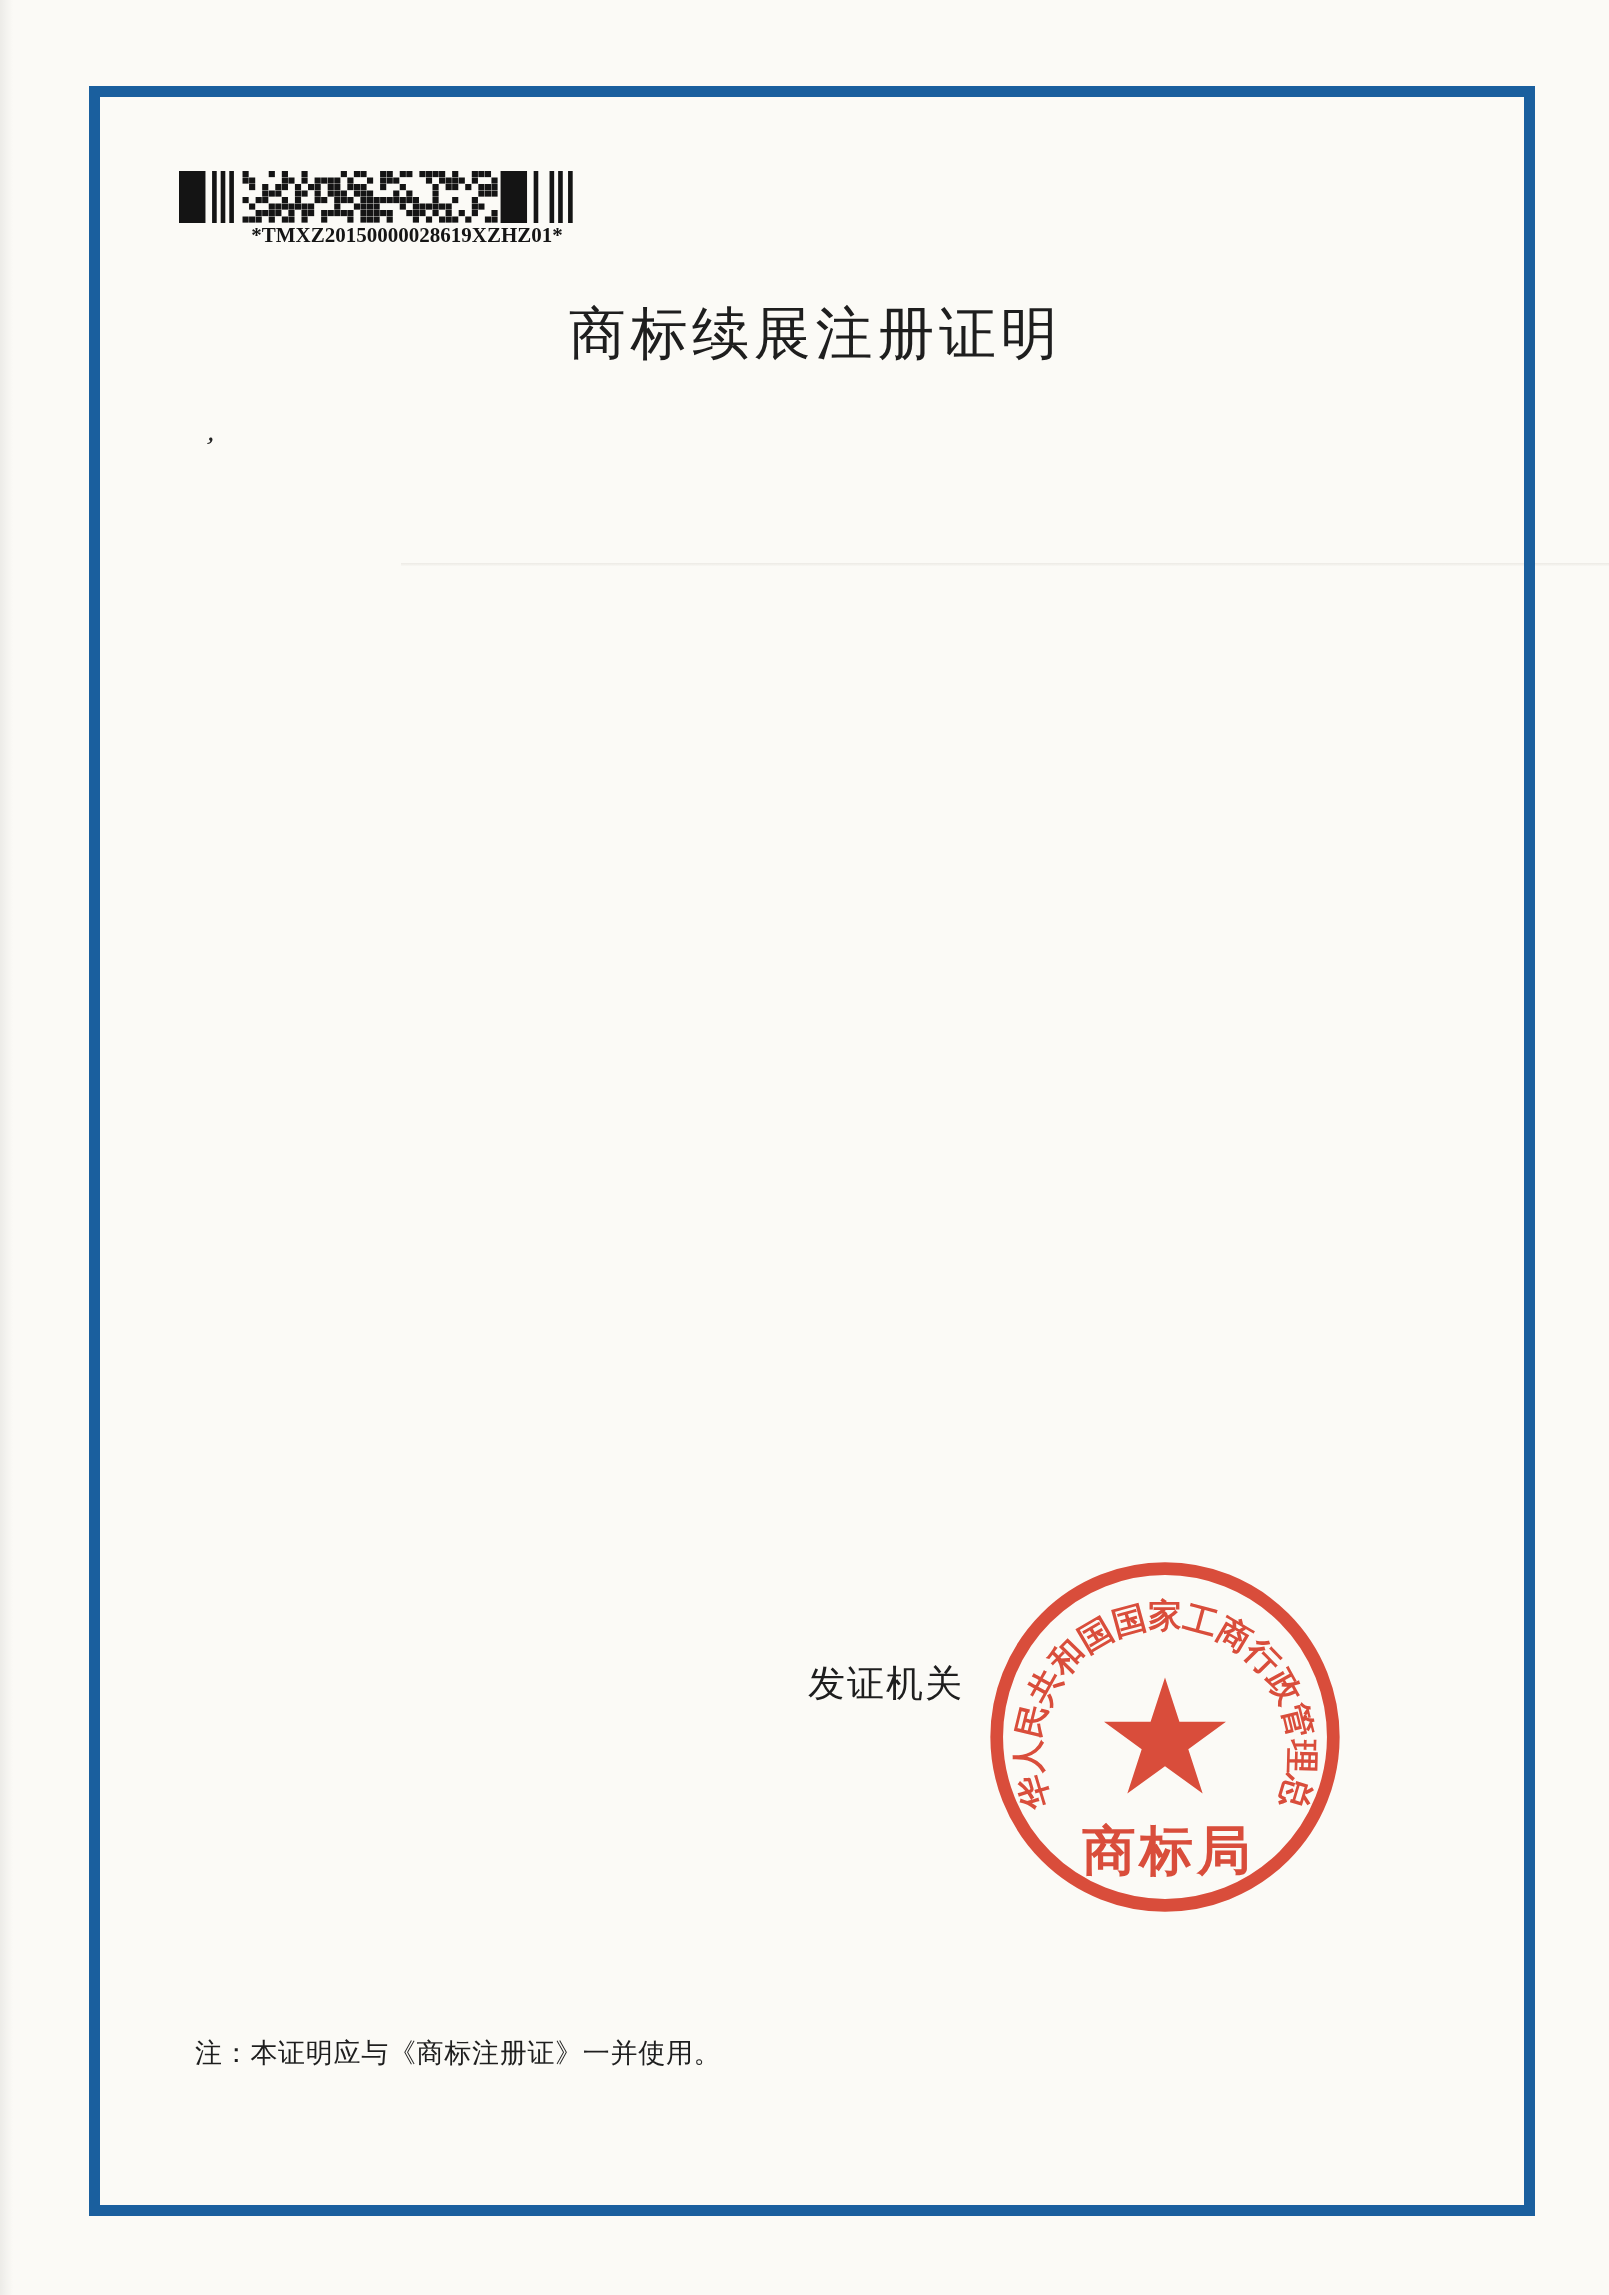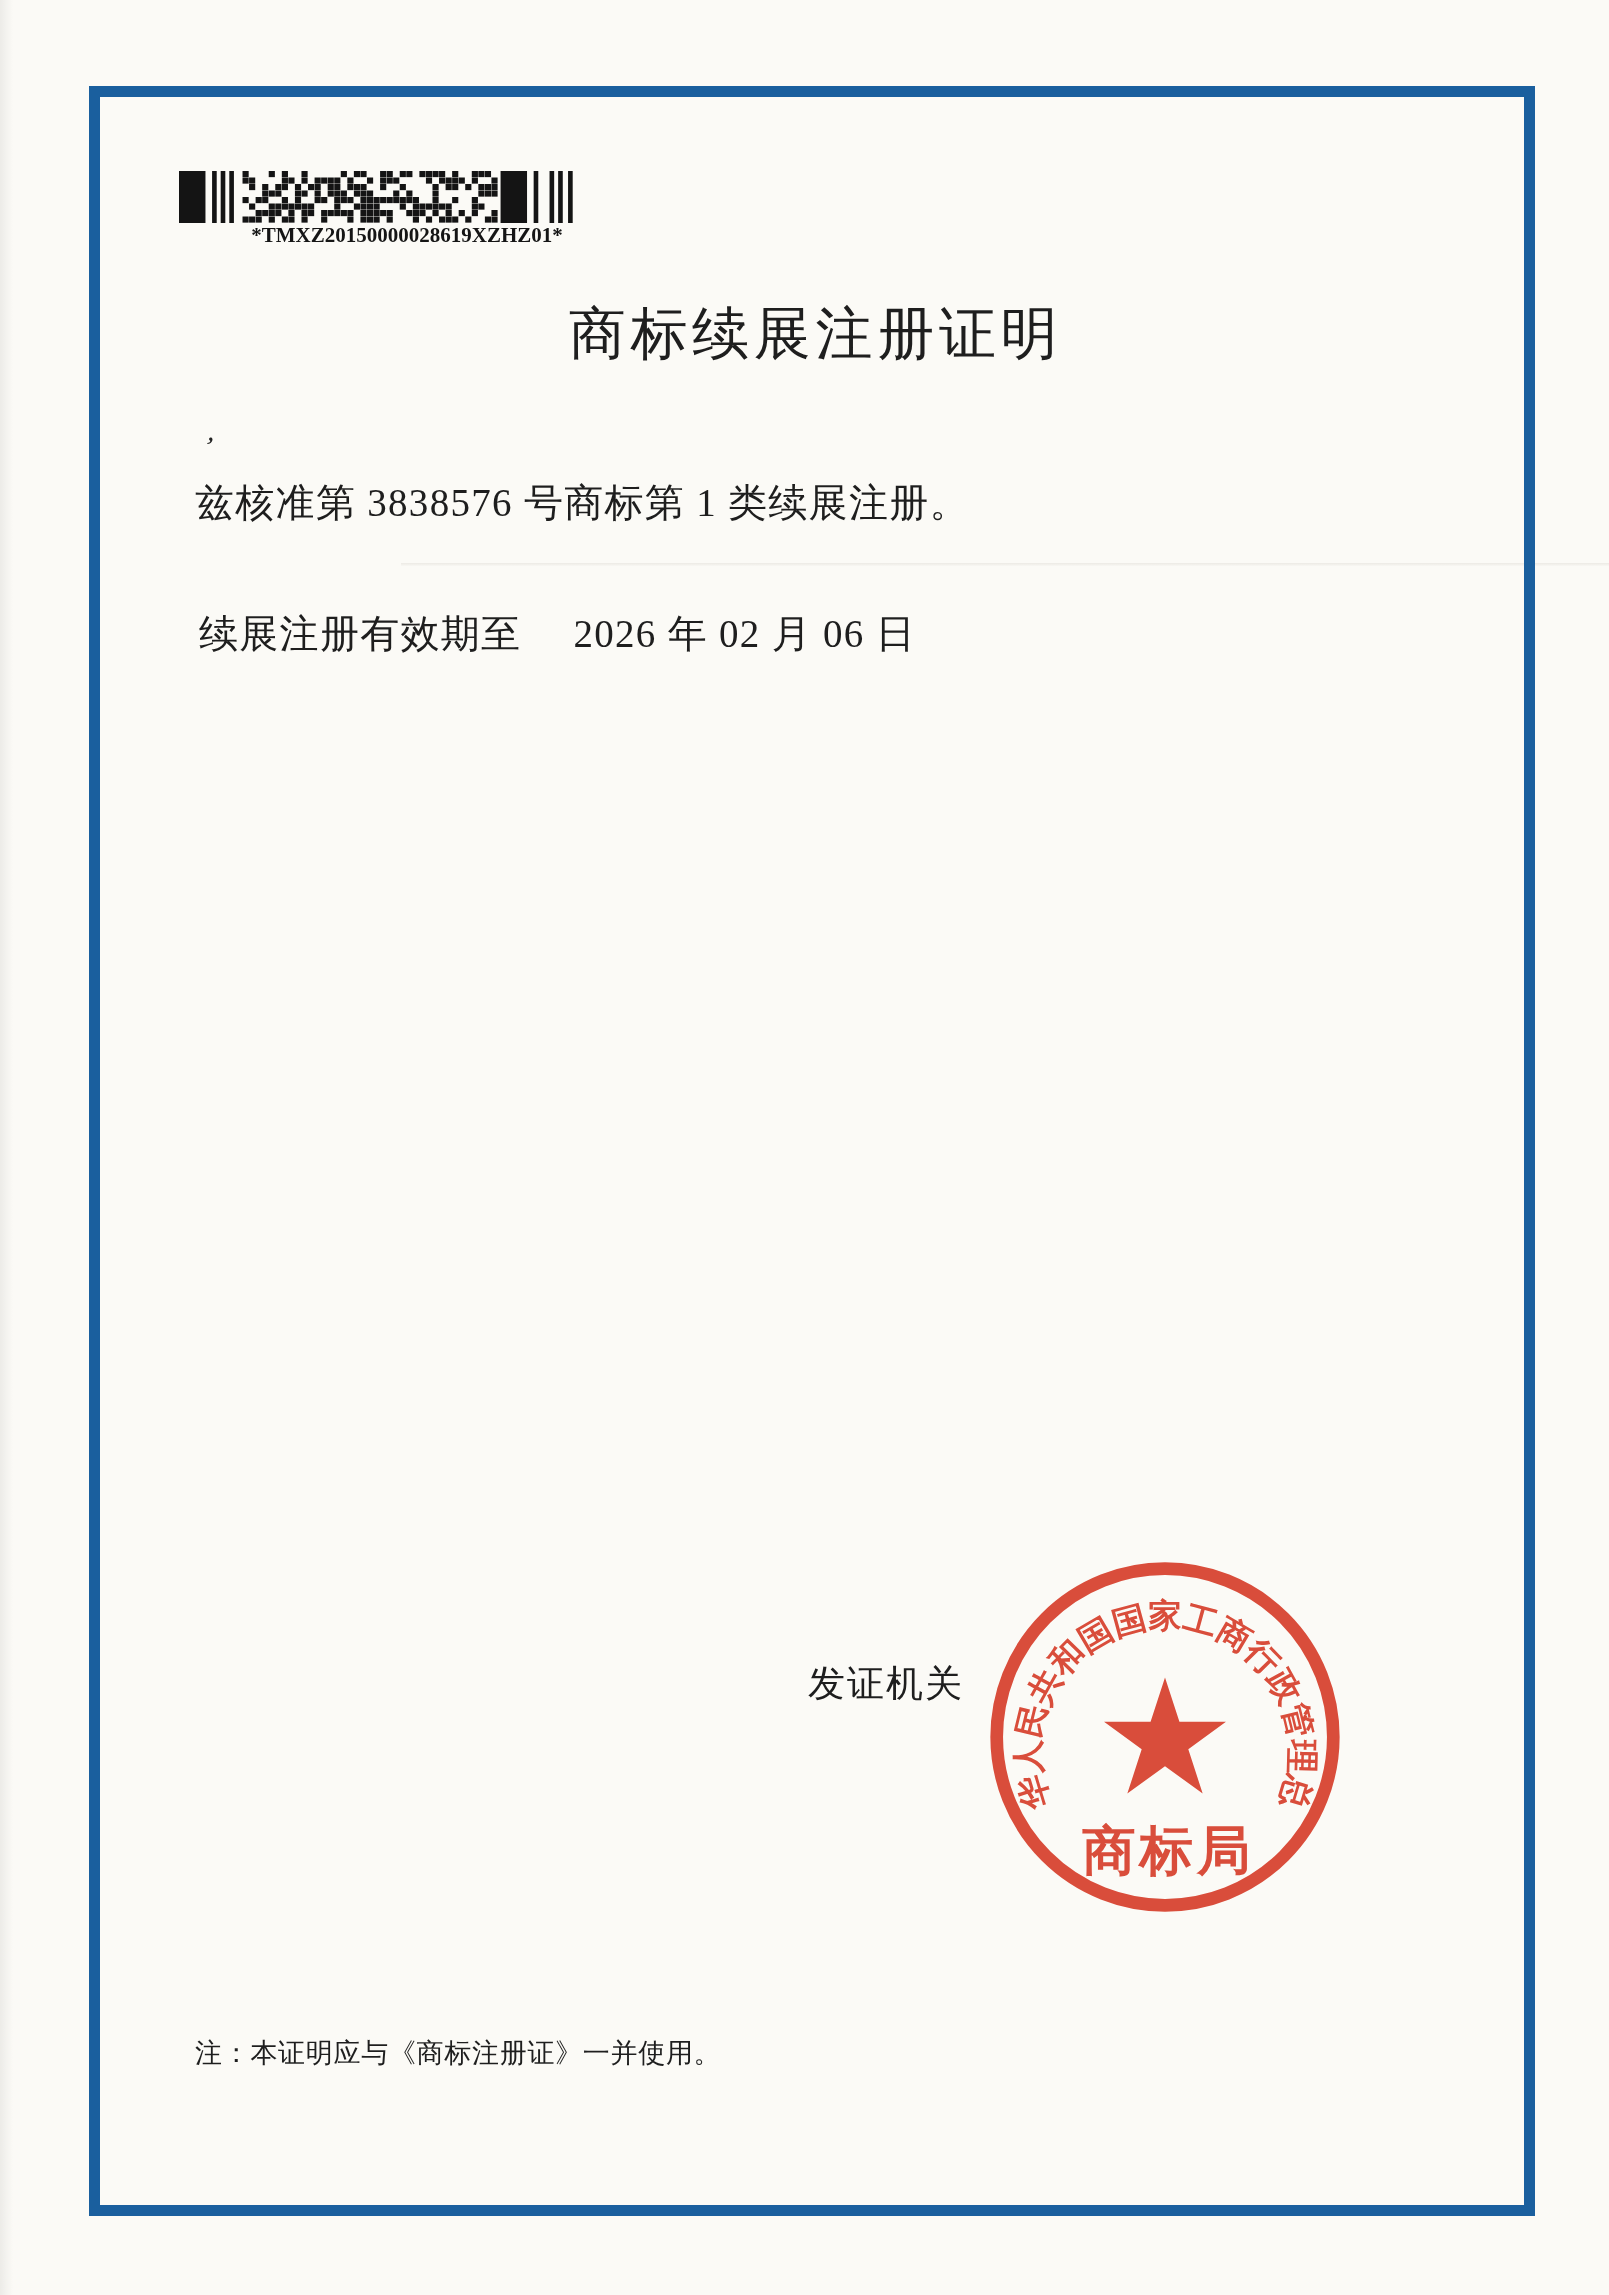--- a/index.html
+++ b/index.html
@@ -224,25 +224,21 @@
       <rect x="472.2" y="58.5" width="9.3" height="9.2" fill="#141414"></rect>
       <rect x="472.2" y="68.25" width="9.3" height="9.2" fill="#141414"></rect>
     </svg>
 
   <div class="barcode-label">*TMXZ20150000028619XZHZ01*</div>
 
   <h1 class="title">商标续展注册证明</h1>
 
   <span class="stray">’</span>
 
-  <p class="approval">兹核准第 3838576 号商标第 1 类续展注册。</p>
-
-  <p class="validity">
-    <span>续展注册有效期至</span><span class="date">2026 年 02 月 06 日</span>
-  </p>
+
 
   <div class="issuer">发证机关</div>
 
   <svg class="seal" viewBox="0 0 560 560">
     <circle cx="280" cy="280" r="252" fill="none" stroke-width="19" stroke="#d7402d"></circle>
     <path id="sealArc" d="M 112.3 388.9 A 188 188 0 1 1 447.7 388.9" fill="none"></path>
     <text class="arc-text" fill="#d7402d">
       <textPath href="#sealArc" startOffset="50%" text-anchor="middle">中华人民共和国国家工商行政管理总局</textPath>
     </text>
     <polygon points="280,191 301.6,257.3 371.3,257.3 314.9,298.3 336.4,364.7 280,323.7 223.6,364.7 245.1,298.3 188.7,257.3 258.4,257.3" fill="#d7402d"></polygon>

